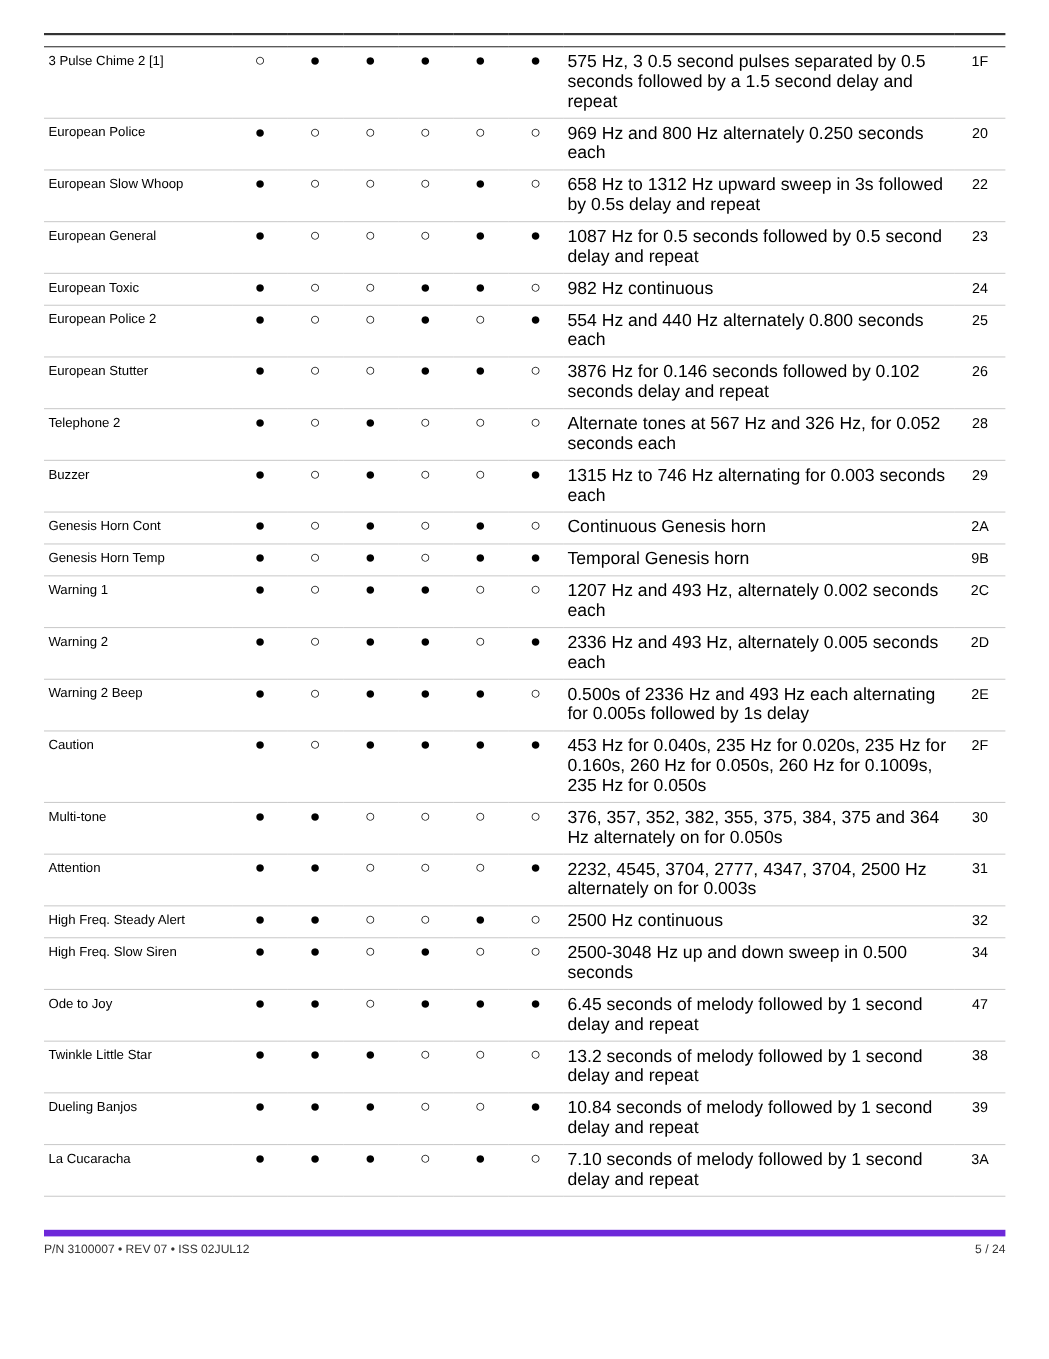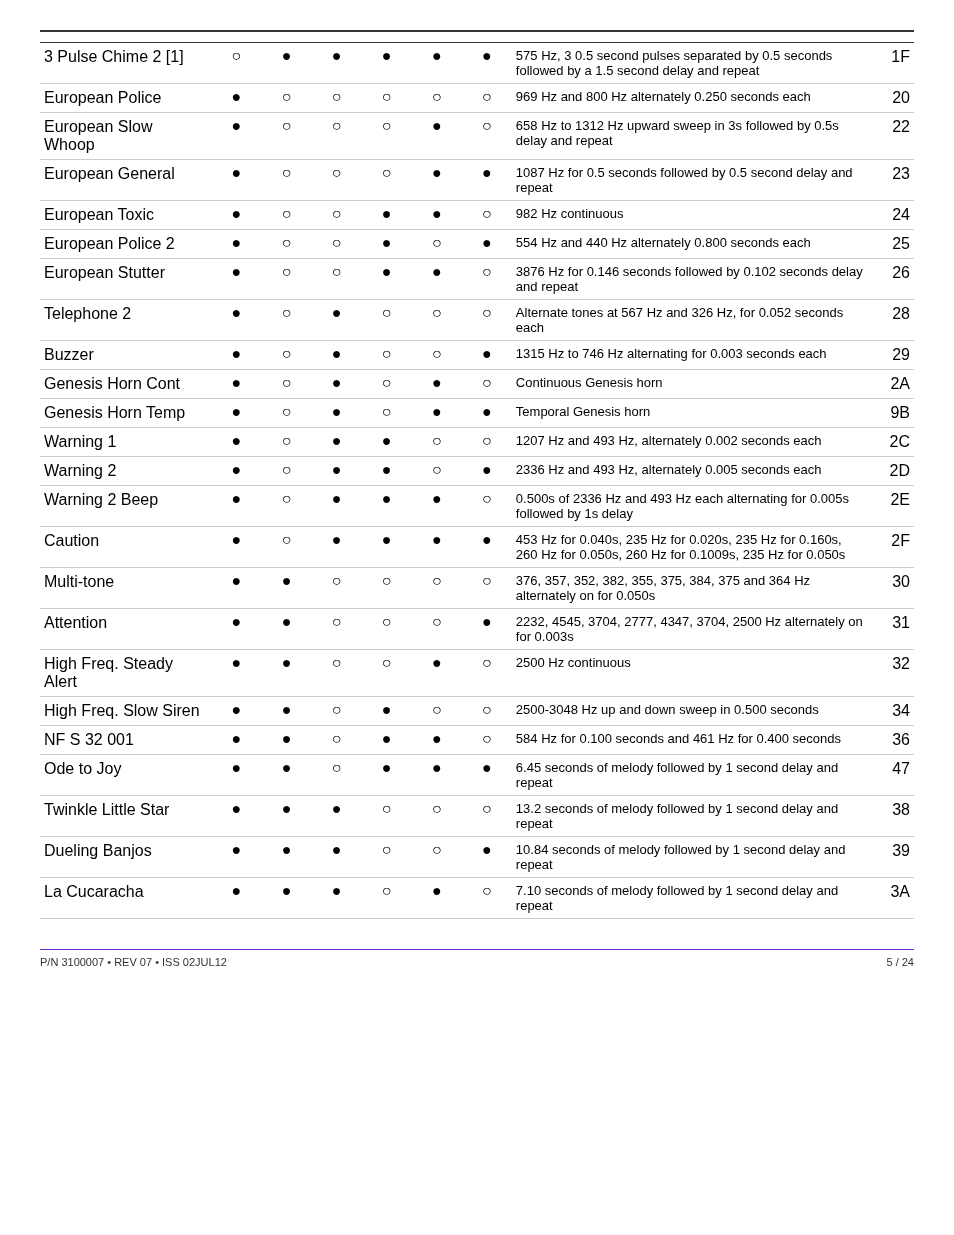--- a/index.html
+++ b/index.html
@@ -27,44 +27,44 @@
       padding: 5px 4px;
       vertical-align: top;
       text-align: left;
     }
     th {
       font-weight: bold;
       font-size: 11px;
     }
     td.name-col {
       width: 130px;
-      font-size: 16px;
+      font-size: 12px;
     }
     td.dot-col {
       width: 38px;
       text-align: center;
     }
     td.desc-col {
       width: 270px;
-      font-size: 13px;
+      font-size: 16px;
     }
     td.code-col {
       width: 35px;
-      text-align: right;
-      font-size: 16px;
+      text-align: center;
+      font-size: 13px;
     }
     .filled { font-size: 16px; line-height: 1; color: #000; }
     .open { font-size: 16px; line-height: 1; color: #000; }
     .footer {
       margin-top: 30px;
       display: flex;
       justify-content: space-between;
       font-size: 11px;
       color: #333;
-      border-top: 1px solid #6d28d9;
+      border-top: 6px solid #6d28d9;
       padding-top: 6px;
     }
   </style>
 </head>
 <body>
 
 <table>
   <thead>
     <tr>
       <th style="width:130px;"></th>
@@ -280,31 +280,20 @@
       <tr>
         <td class="name-col">High Freq. Slow Siren</td>
         <td class="dot-col"><span class="filled">●</span></td>
         <td class="dot-col"><span class="filled">●</span></td>
         <td class="dot-col"><span class="open">○</span></td>
         <td class="dot-col"><span class="filled">●</span></td>
         <td class="dot-col"><span class="open">○</span></td>
         <td class="dot-col"><span class="open">○</span></td>
         <td class="desc-col">2500-3048 Hz up and down sweep in 0.500 seconds</td>
         <td class="code-col">34</td>
-      </tr>
-      <tr>
-        <td class="name-col">NF S 32 001</td>
-        <td class="dot-col"><span class="filled">●</span></td>
-        <td class="dot-col"><span class="filled">●</span></td>
-        <td class="dot-col"><span class="open">○</span></td>
-        <td class="dot-col"><span class="filled">●</span></td>
-        <td class="dot-col"><span class="filled">●</span></td>
-        <td class="dot-col"><span class="open">○</span></td>
-        <td class="desc-col">584 Hz for 0.100 seconds and 461 Hz for 0.400 seconds</td>
-        <td class="code-col">36</td>
       </tr>
       <tr>
         <td class="name-col">Ode to Joy</td>
         <td class="dot-col"><span class="filled">●</span></td>
         <td class="dot-col"><span class="filled">●</span></td>
         <td class="dot-col"><span class="open">○</span></td>
         <td class="dot-col"><span class="filled">●</span></td>
         <td class="dot-col"><span class="filled">●</span></td>
         <td class="dot-col"><span class="filled">●</span></td>
         <td class="desc-col">6.45 seconds of melody followed by 1 second delay and repeat</td>

